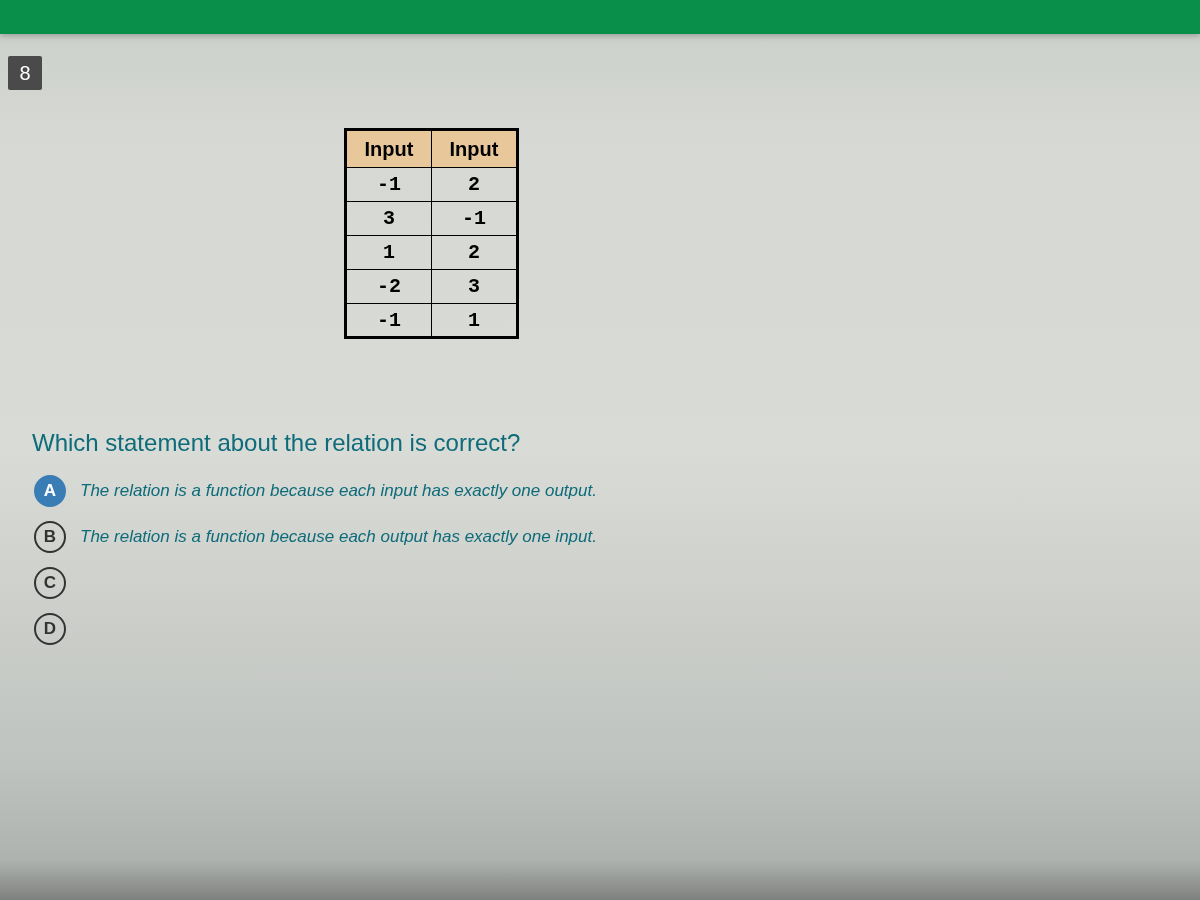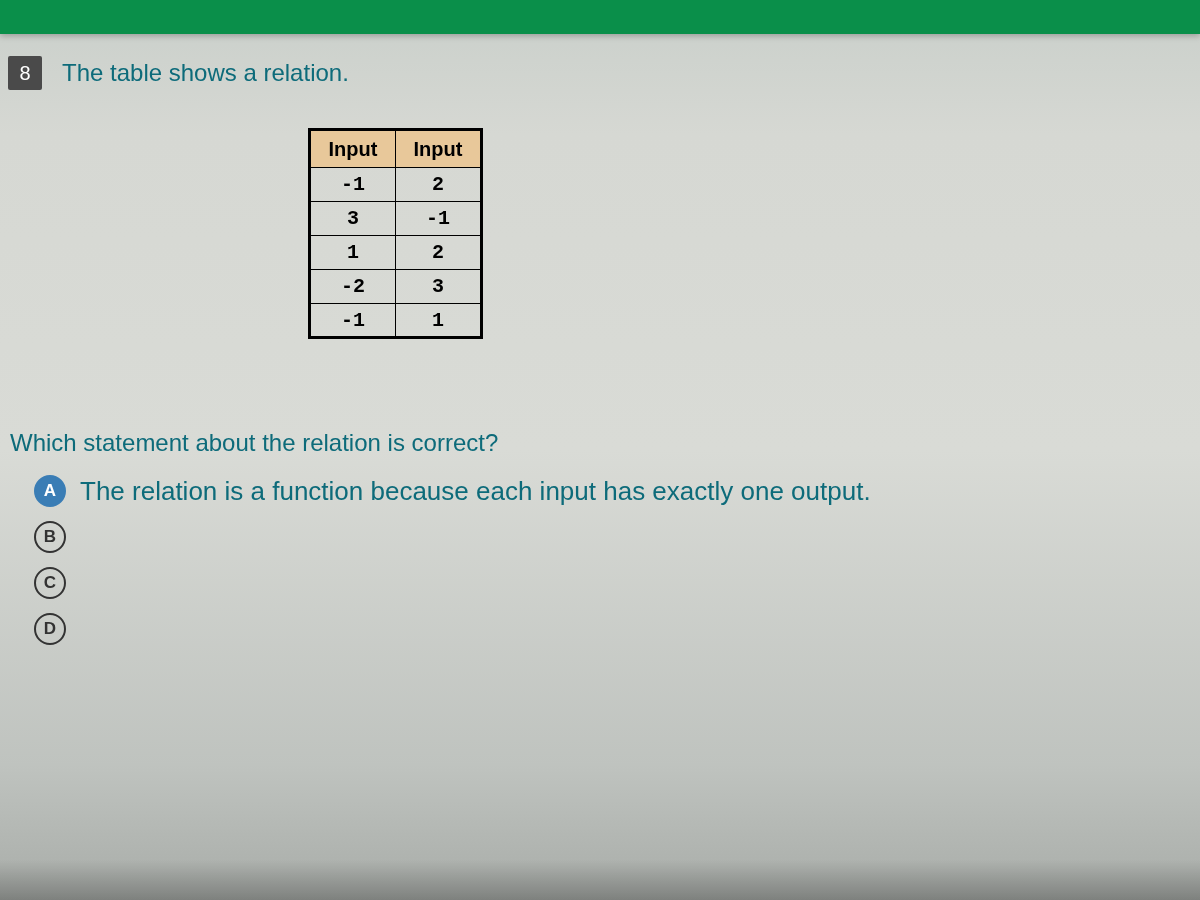--- a/index.html
+++ b/index.html
@@ -64,41 +64,42 @@
     font-size: 24px;
     color: var(--link-teal);
   }
   .table-wrap {
     margin: 38px 0 90px 300px;
   }
   table.relation {
     border-collapse: collapse;
     border: 3px solid var(--table-border);
     font-family: Consolas, "Courier New", monospace;
+    margin-left: 36px;
   }
   table.relation th, table.relation td {
     border: 1.5px solid var(--table-border);
     text-align: center;
     width: 86px;
     height: 34px;
     font-size: 20px;
     font-weight: bold;
     color: #000;
   }
   table.relation th {
     background: var(--table-header-bg);
     font-family: "Segoe UI", Arial, sans-serif;
     font-weight: 600;
     font-size: 20px;
     height: 38px;
   }
   .prompt-line {
     font-size: 24px;
     color: var(--link-teal);
-    margin: 0 0 18px 2px;
+    margin: 0 0 18px 24px;
   }
   .choices {
     margin-left: 26px;
   }
   .choice {
     display: flex;
     align-items: center;
     gap: 14px;
     margin-bottom: 14px;
     cursor: pointer;
@@ -115,43 +116,43 @@
     color: #333;
     background: transparent;
     flex-shrink: 0;
   }
   .choice-letter.selected {
     background: var(--circle-blue);
     color: #fff;
     border-color: var(--circle-blue);
   }
   .choice-text {
-    font-size: 26px;
+    font-size: 17px;
     color: var(--link-teal);
+    font-style: italic;
   }
   .bottom-shadow {
     position: absolute;
     left: 0; right: 0; bottom: 0;
     height: 40px;
     background: linear-gradient(to bottom, rgba(0,0,0,0), rgba(0,0,0,0.25));
     pointer-events: none;
   }
 </style>
 </head>
 <body>
 
 <div class="top-bar"></div>
 
 <div class="content">
 
   <div class="question-header">
     <div class="qnum-badge">
       <span>8</span>
     </div>
-    <div class="question-intro">The table shows a relation.</div>
   </div>
 
   <div class="table-wrap">
     <table class="relation">
       <thead>
         <tr>
           <th>Input</th>
           <th>Input</th>
         </tr>
       </thead>
@@ -188,20 +189,21 @@
       <div class="choice-letter selected">
         <span>A</span>
       </div>
       <div class="choice-text">The relation is a function because each input has exactly one output.</div>
     </div>
 
     <div class="choice">
       <div class="choice-letter">
         <span>B</span>
       </div>
+      <div class="choice-text">The relation is a function because each output has exactly one input.</div>
     </div>
 
     <div class="choice">
       <div class="choice-letter">
         <span>C</span>
       </div>
     </div>
 
     <div class="choice">
       <div class="choice-letter">

